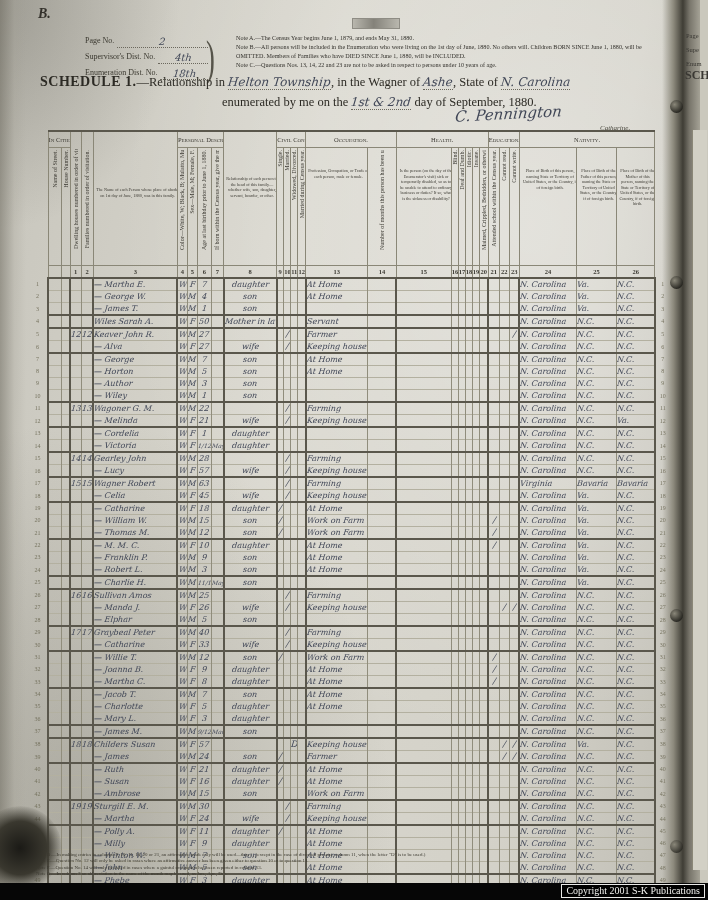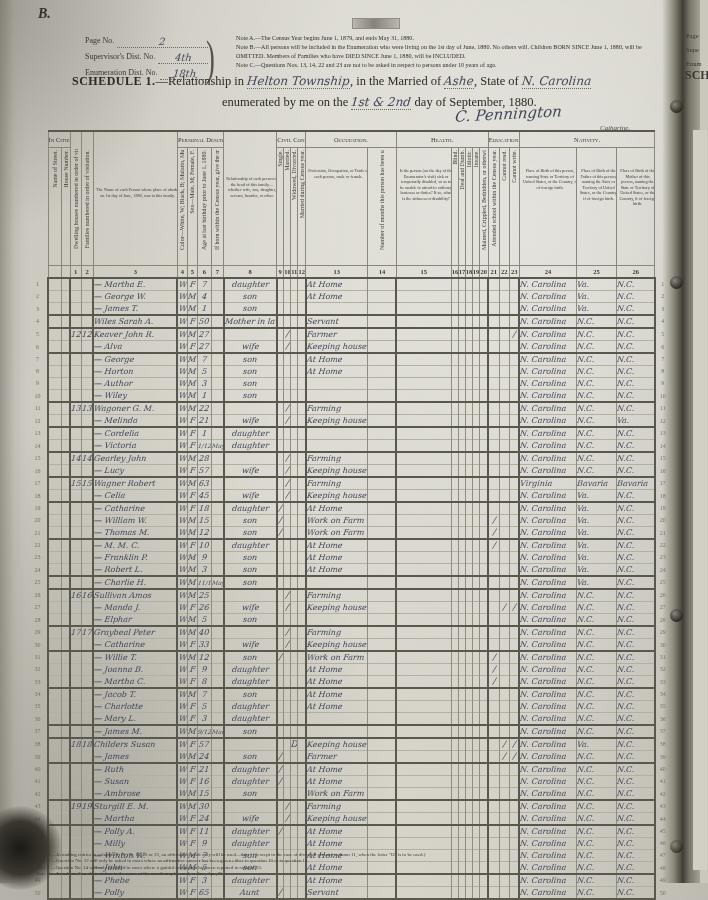--- a/index.html
+++ b/index.html
@@ -25,21 +25,21 @@
   .pf .lab{flex:none;}
   .fval{border-bottom:1px dotted #6b685d;text-align:center;}
   .pf .fval{flex:1;margin-left:3px;}
   .hw{font-family:"DejaVu Serif",serif;font-style:italic;color:#414757;display:inline-block;transform:skewX(-6deg);}
   .pf .hw{font-size:10px;line-height:11px;}
   .brace{position:absolute;top:30px;left:206px;font-size:48px;color:#56544a;transform:scaleX(.55);transform-origin:left top;}
   .brace::after{content:")";}
   .notes{position:absolute;top:34px;left:236px;width:424px;overflow:hidden;}
   .notes .inn{width:164%;transform:scale(.61);transform-origin:0 0;font-size:10px;line-height:1.45;color:#33312c;}
   .schedline{position:absolute;top:74px;left:40px;width:618px;font-size:12.5px;white-space:nowrap;color:#2c2a24;}
-  .schedtitle{font-weight:bold;font-size:12px;letter-spacing:.5px;margin-left:32px;}
+  .schedtitle{font-weight:bold;font-size:14px;letter-spacing:.5px;}
   .schedline .hw,.schedline2 .hw{font-size:12px;}
   .wtown{width:150px;} .wcounty{width:92px;} .wstate{width:104px;} .wdate{width:72px;}
   .schedline2{position:absolute;top:95px;left:222px;font-size:12.5px;white-space:nowrap;color:#2c2a24;}
   .signature{position:absolute;top:105px;left:455px;font-size:15px;transform:rotate(-3deg) skewX(-8deg);}
   .enum-label{position:absolute;top:124px;left:600px;font-size:7px;font-style:italic;color:#4a483e;}
   
   .census{position:absolute;left:28px;top:130px;width:642px;border-collapse:collapse;table-layout:fixed;}
   .census td{box-sizing:border-box;padding:0;overflow:hidden;white-space:nowrap;}
   thead td{border:1px solid #8a8777;vertical-align:top;color:#3c3a33;}
   .hrow1{height:16px;} .hrow2{height:92px;} .hrow3{height:13px;}
@@ -108,21 +108,21 @@
   <div class="notes">
     <div class="inn">
       <div>Note A.—The Census Year begins June 1, 1879, and ends May 31, 1880.</div>
       <div>Note B.—All persons will be included in the Enumeration who were living on the 1st day of June, 1880.  No others will.  Children BORN SINCE June 1, 1880, will be OMITTED.  Members of Families who have DIED SINCE June 1, 1880, will be INCLUDED.</div>
       <div>Note C.—Questions Nos. 13, 14, 22 and 23 are not to be asked in respect to persons under 10 years of age.</div>
     </div>
   </div>
 
   <div class="schedline">
     <span class="schedtitle">SCHEDULE 1.</span><span>—Relationship in</span>
-    <span class="fval wtown"><span class="hw">Helton Township</span></span><span>, in the Married of</span>
+    <span class="fval wtown"><span class="hw">Helton Township</span></span><span>, in the Wagner of</span>
     <span class="fval wcounty"><span class="hw">Ashe</span></span><span>, State of</span>
     <span class="fval wstate"><span class="hw">N. Carolina</span></span>
   </div>
   <div class="schedline2">
     <span>enumerated by me on the</span>
     <span class="fval wdate"><span class="hw">1st &amp; 2nd</span></span>
     <span>day of September, 1880.</span>
   </div>
   <div class="signature hw">C. Pennington</div>
   <div class="enum-label">Catharine.</div>
@@ -1940,13 +1940,16 @@
   <div class="npl np2">Supe</div>
   <div class="npl np3">Enum</div>
   <div class="npl np4">SCH</div>
   <div class="npcol"></div>
   <div class="post p1"></div>
   <div class="post p2"></div>
   <div class="post p3"></div>
   <div class="post p4"></div>
   <div class="blob"></div>
 
+  <div class="barbottom">
+    <span class="copyright">Copyright 2001 S-K Publications</span>
+  </div>
 </div>
 
 </body></html>

